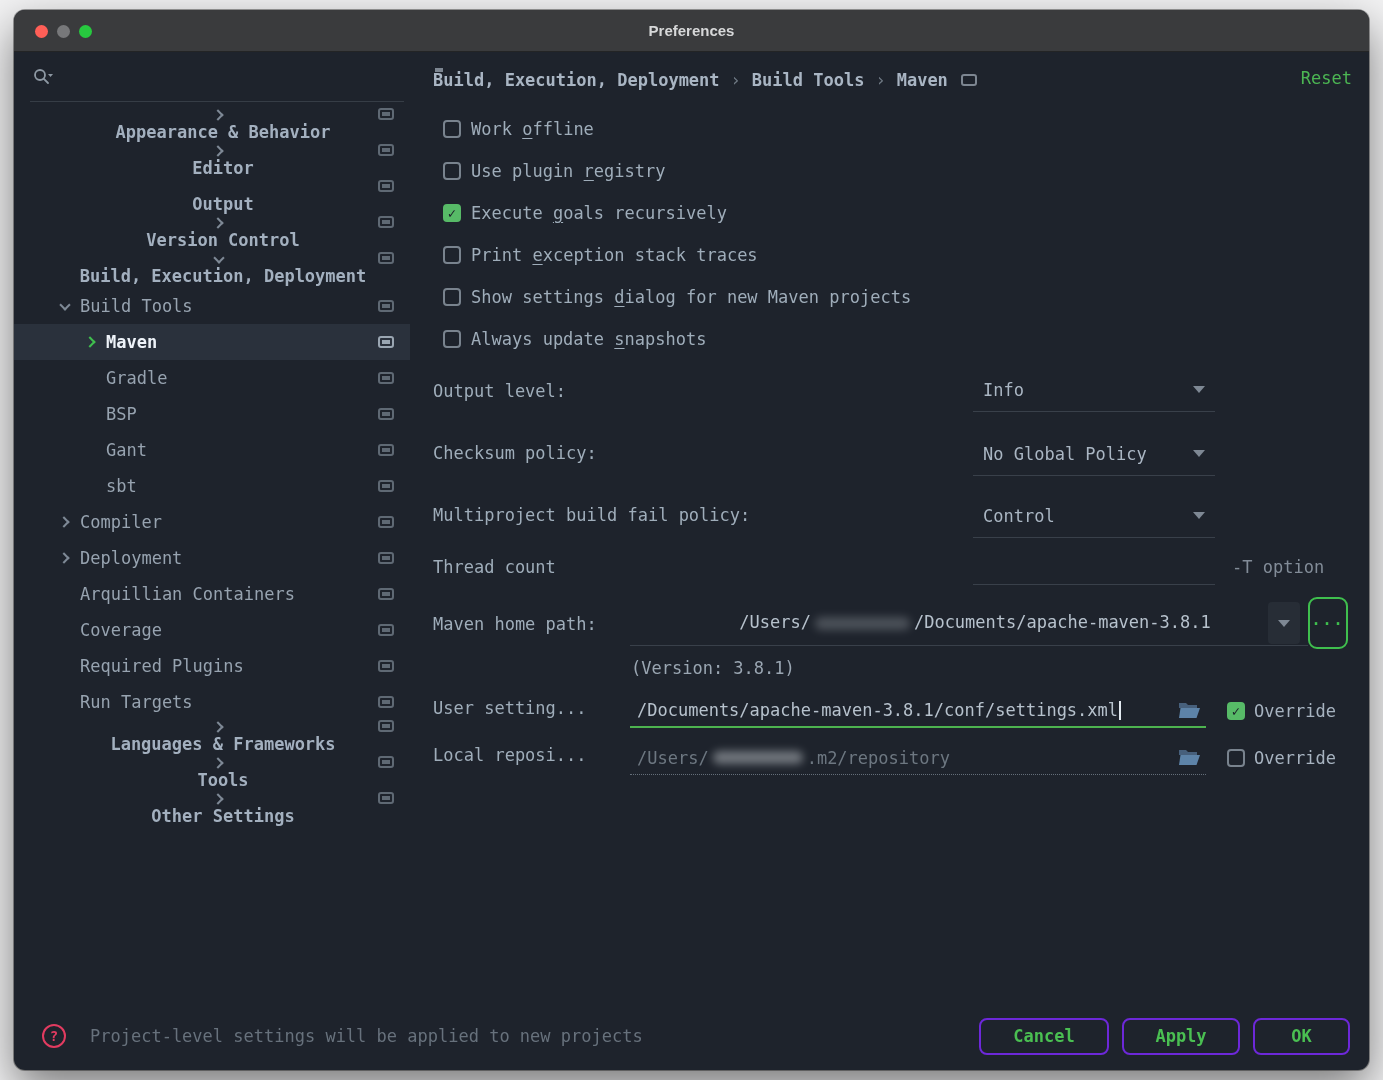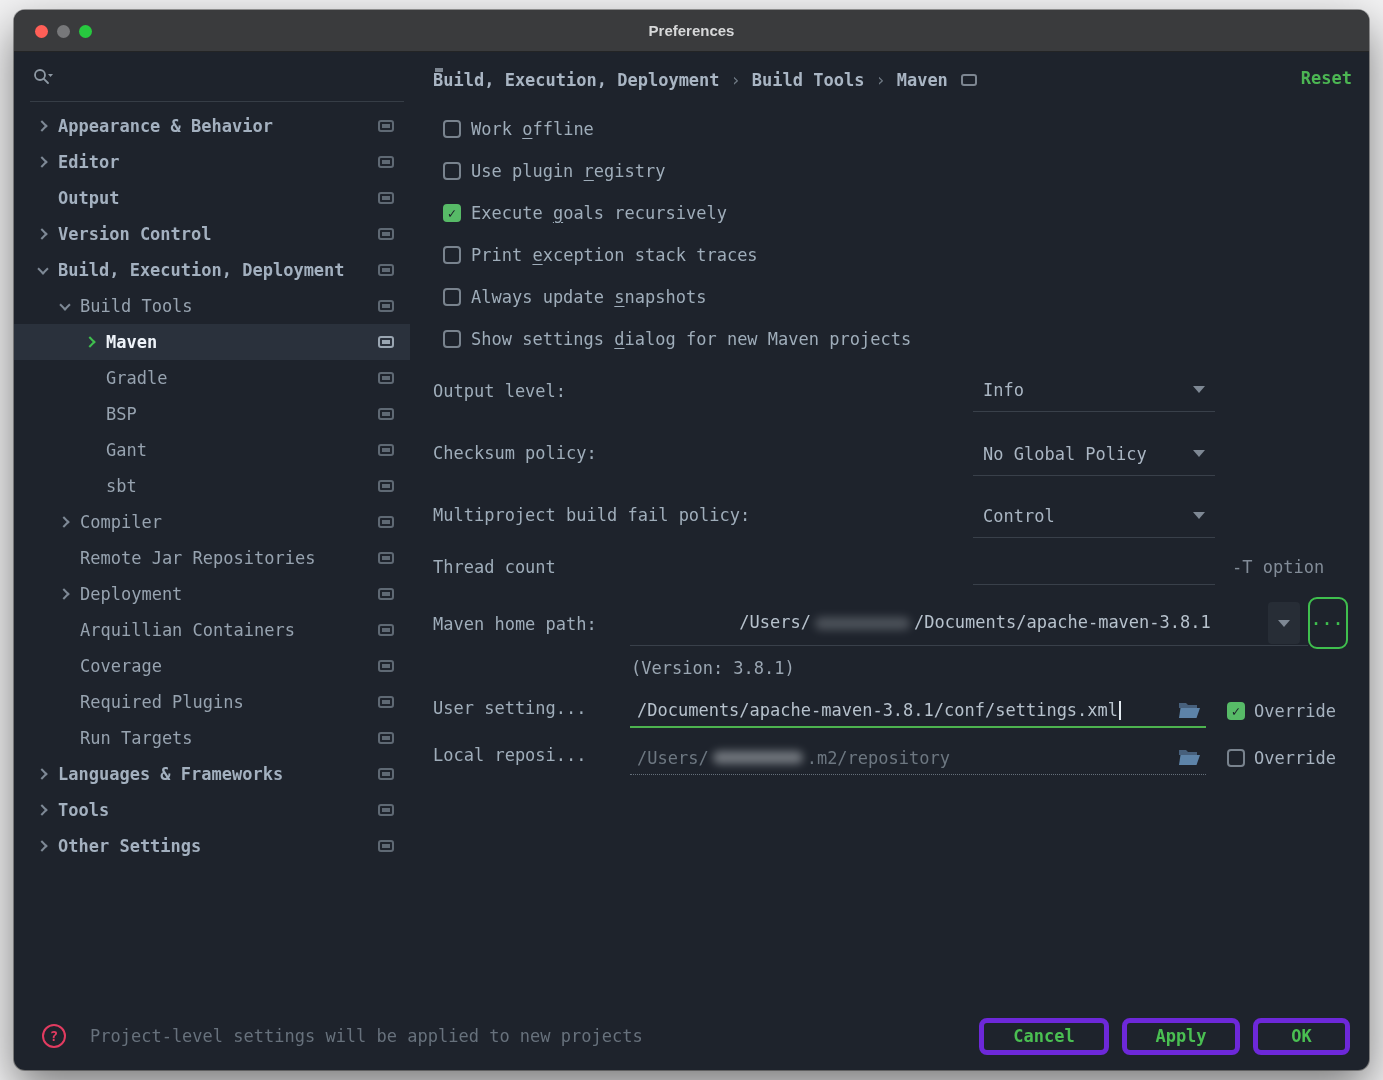--- a/index.html
+++ b/index.html
@@ -25,21 +25,21 @@
   .sidebar { width:396px; flex:none; position:relative; }
   .main { flex:1; position:relative; }
 
   
   .search-row { height:50px; position:relative; cursor:text; }
   .search-row::after { content:""; position:absolute; left:16px; right:6px; bottom:0; height:1px; background:#363d46; }
   .search-icon { position:absolute; left:18px; top:15px; }
   .tree { padding-top:6px; }
   .trow { height:36px; display:flex; align-items:center; position:relative;
     color:#97a3b0; font-size:17px; cursor:pointer; white-space:nowrap; }
-  .trow.b { font-weight:bold; color:#a3b0bf; }
+  .trow.b { font-weight:bold; color:#a3b0bf;flex-direction:column; }
   .trow.l0 { padding-left:22px; } .trow.l1 { padding-left:44px; } .trow.l2 { padding-left:70px; }
   .trow.sel { background:#2a313c; color:#eef3f9; font-weight:bold; }
   .chev { width:14px; height:14px; display:inline-flex; align-items:center; justify-content:center;
     margin-right:8px; flex:none; }
   .chev::before { content:""; width:6px; height:6px;
     border-right:2px solid #7e8996; border-bottom:2px solid #7e8996; }
   .chev.r::before { transform:rotate(-45deg); margin-left:-3px; }
   .chev.d::before { transform:rotate(45deg); margin-top:-3px; }
   .chev.n::before { display:none; }
   .chev.g::before { border-color:#3fbf4e; }
@@ -47,21 +47,21 @@
     border:2px solid #5f6974; border-radius:3px; }
   .mon::after { content:""; position:absolute; left:2px; top:2px; width:8px; height:4px; background:#5f6974; }
   .trow.sel .mon { border-color:#9aa6b2; } .trow.sel .mon::after { background:#9aa6b2; }
 
   
   .breadcrumb { position:absolute; left:23px; top:14px; height:28px; display:flex; align-items:center;
     font-size:17px; font-weight:bold; color:#a9b5c3; white-space:nowrap; }
   .breadcrumb .sep { color:#6f7984; font-weight:normal; margin:0 11px; }
   .bc-mon { position:static; margin-left:13px; border-color:#7d8691; }
   .bc-mon::after { background:#7d8691; }
-  .reset { position:absolute; right:17px; top:16px; font-size:17px; font-weight:bold;
+  .reset { position:absolute; right:17px; top:16px; font-size:17px; font-weight:normal;
     color:#4cb653; cursor:pointer;padding-left:42px; }
 
   
   .options { position:absolute; left:33px; top:56px; }
   .opt-row { height:42px; display:flex; align-items:center; gap:10px; }
   .cb { width:18px; height:18px; border:2px solid #79838e; border-radius:4px; position:relative;
     cursor:pointer; flex:none; }
   .cb.checked { background:#57ba67; border-color:#57ba67; }
   .cb.checked::after { content:"✓"; position:absolute; inset:0; display:flex; align-items:center;
     justify-content:center; color:#1d232b; font-weight:bold; font-size:14px; }
@@ -104,21 +104,21 @@
     font-size:17px; color:#a7b3c0; }
 
   
   .footer { position:absolute; left:0; right:0; bottom:0; height:64px; display:flex; align-items:center;
     padding:0 19px 4px 28px; }
   .help { width:24px; height:24px; border:2px solid #e23b60; border-radius:50%; color:#e23b60;
     display:flex; align-items:center; justify-content:center; font-size:14px; font-weight:bold;
     cursor:pointer; flex:none; }
   .help::after { content:"?"; }
   .note { margin-left:24px; font-size:17px; color:#67717c; flex:1; white-space:nowrap; }
-  .btn { height:37px; border:5px solid #6d28d9; border-radius:8px; background:transparent;
+  .btn { height:37px; border:2px solid #6d28d9; border-radius:8px; background:transparent;
     color:#4abf52; font-family:inherit; font-size:17px; font-weight:bold; cursor:pointer; margin-left:13px; }
   .btn.cancel { width:130px; } .btn.apply { width:118px; } .btn.ok { width:97px; }
 </style>
 </head>
 <body>
 
 <div class="window">
 
   <div class="titlebar">
     <div class="lights">
@@ -193,25 +193,20 @@
             <span class="chev n"></span>
             <span>sbt</span>
             <span class="mon"></span>
           </div>
         <div class="trow l1">
             <span class="chev r"></span>
             <span>Compiler</span>
             <span class="mon"></span>
           </div>
         <div class="trow l1">
-            <span class="chev n"></span>
-            <span>Remote Jar Repositories</span>
-            <span class="mon"></span>
-          </div>
-        <div class="trow l1">
             <span class="chev r"></span>
             <span>Deployment</span>
             <span class="mon"></span>
           </div>
         <div class="trow l1">
             <span class="chev n"></span>
             <span>Arquillian Containers</span>
             <span class="mon"></span>
           </div>
         <div class="trow l1">
@@ -270,25 +265,25 @@
         <div class="opt-row">
           <span class="cb checked"></span>
           <span class="opt-label"><span>Execute </span><u>g</u><span>oals recursively</span></span>
         </div>
         <div class="opt-row">
           <span class="cb"></span>
           <span class="opt-label"><span>Print </span><u>e</u><span>xception stack traces</span></span>
         </div>
         <div class="opt-row">
           <span class="cb"></span>
+          <span class="opt-label"><span>Show settings </span><u>d</u><span>ialog for new Maven projects</span></span>
+        </div>
+        <div class="opt-row">
+          <span class="cb"></span>
           <span class="opt-label"><span>Always update </span><u>s</u><span>napshots</span></span>
-        </div>
-        <div class="opt-row">
-          <span class="cb"></span>
-          <span class="opt-label"><span>Show settings </span><u>d</u><span>ialog for new Maven projects</span></span>
         </div>
       </div>
 
       <span class="flabel" style="top:329px">Output level:</span>
       <div class="dd" style="top:316px">
         <span>Info</span>
         <span class="tri"></span>
       </div>
 
       <span class="flabel" style="top:391px">Checksum policy:</span>

